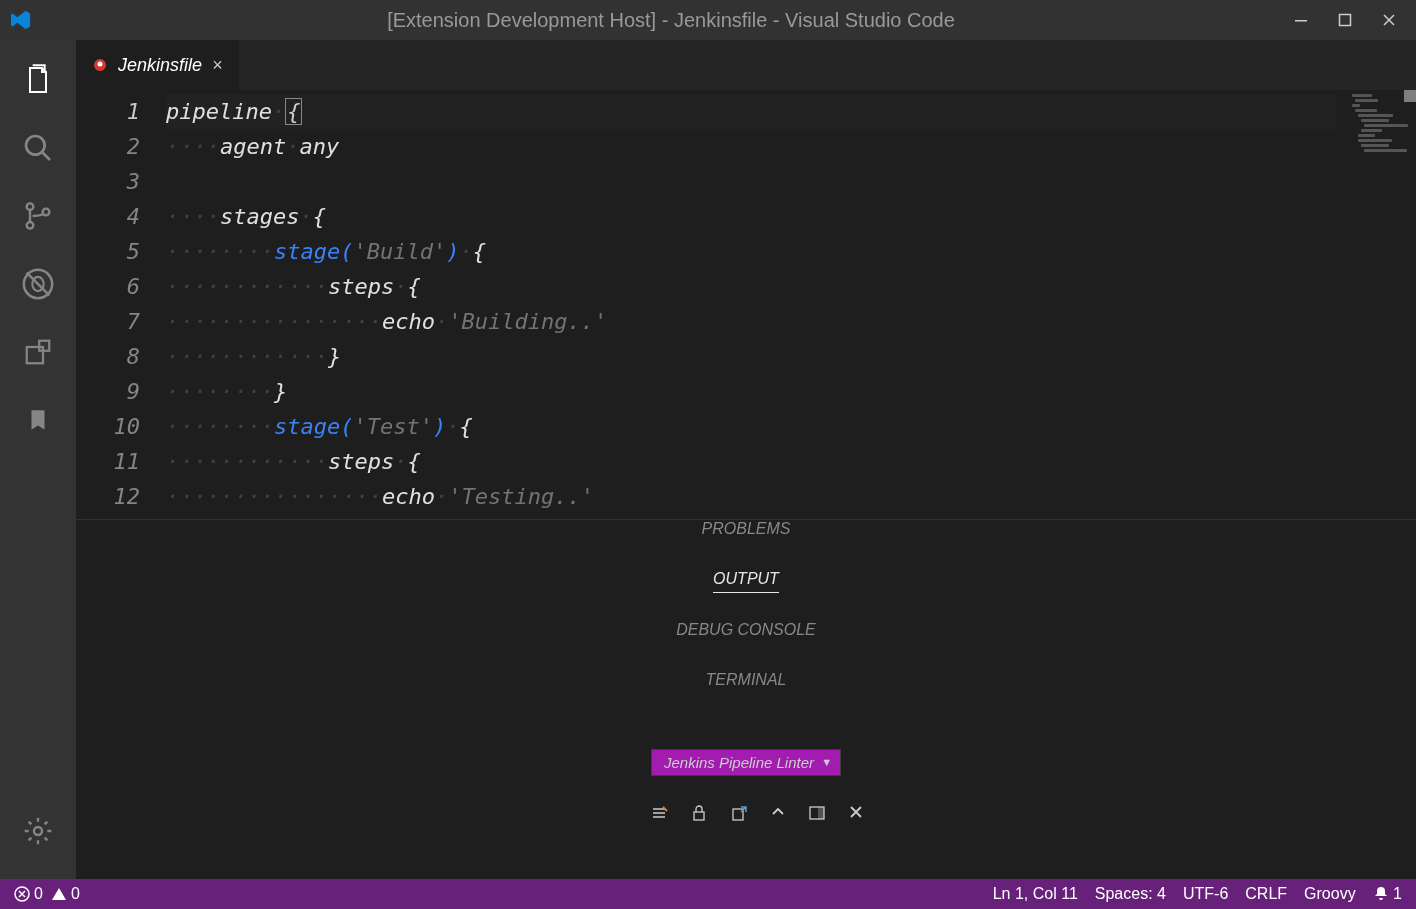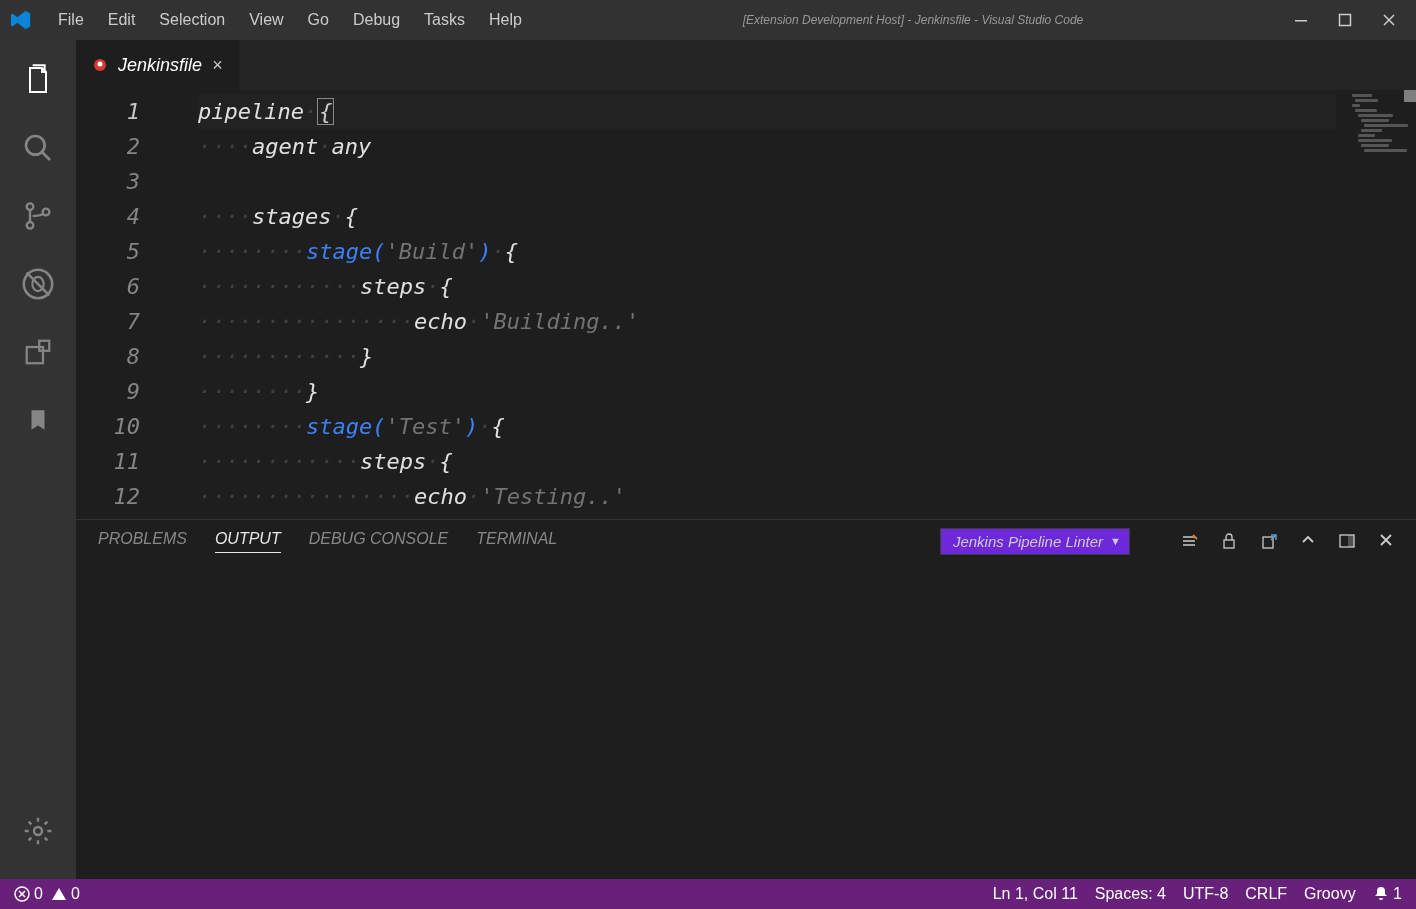--- a/index.html
+++ b/index.html
@@ -17,21 +17,21 @@
   height: 40px;
   background: #323233;
   display: flex;
   align-items: center;
   padding: 0 10px;
   font-size: 16px;
 }
 .title-bar .logo { width: 24px; height: 24px; margin-right: 14px; display:flex; align-items:center; }
 .menu-items { display: flex; gap: 4px; }
 .menu-items span { padding: 4px 10px; cursor: pointer; color: #cccccc; }
-.title-text { flex: 1; text-align: center; color: #999; font-size: 12px; font-style: italic; }
+.title-text { flex: 1; text-align: center; color: #999; font-size: 20px; }
 .window-controls { display: flex; gap: 30px; padding-right: 10px; }
 .window-controls span { cursor: pointer; color: #ccc; font-size: 16px; }
 
 .main-area {
   flex: 1;
   display: flex;
   min-height: 0;
 }
 .activity-bar {
   width: 76px;
@@ -104,21 +104,21 @@
 .gutter .ln.active { color: #c6c6c6; }
 .code-lines {
   flex: 1;
   font-family: Consolas, monospace;
   font-size: 22px;
   line-height: 35px;
   padding-top: 4px;
   white-space: pre;
   position: relative;
 }
-.code-line { height: 35px; position: relative; margin-left: 32px; }
+.code-line { height: 35px; position: relative; }
 .code-line.active { background: rgba(255,255,255,0.02); }
 .ws { color: #404040; }
 .ig { display:inline-block; border-left: 1px solid #404040; }
 .kw { color: #e0e0e0; }
 .method { color: #3b82f6; }
 .str { color: #737373; }
 .brace { color: #e0e0e0; }
 .cursor-box { border: 1px solid #888; padding: 0 1px; }
 .minimap {
   width: 80px;
@@ -137,26 +137,27 @@
   display: flex;
   flex-direction: column;
 }
 .panel-tabs {
   height: 42px;
   display: flex;
   align-items: center;
   padding: 0 22px;
   gap: 28px;
   font-size: 16px;
+  flex-direction: column;
 }
 .panel-tabs .ptab { color: #888; cursor: pointer; padding-bottom: 4px; }
 .panel-tabs .ptab.active { color: #e7e7e7; border-bottom: 1px solid #e7e7e7; }
 .panel-tabs .pspacer { flex:1; }
 .panel-dropdown {
-  background: #6d28d9;
+  background: #a21caf;
   border: 1px solid #3c3c3c;
   padding: 4px 26px 4px 12px;
   color: #ccc;
   font-size: 15px;
   position: relative;
   cursor: pointer;
 }
 .panel-dropdown::after { content: "▼"; position:absolute; right:8px; top:6px; font-size:11px; color:#ccc; }
 .panel-icons { display:flex; gap:22px; color:#ccc; margin-left: 22px; }
 .panel-icons span { cursor:pointer; }
@@ -181,30 +182,20 @@
 </style>
 </head>
 <body>
 
 <div class="title-bar">
   <span class="logo">
     <svg width="22" height="22" viewBox="0 0 24 24">
         <path fill="#0a84d6" d="M17 2l5 3v14l-5 3-9-7-5 4-2-1V6l2-1 5 4 9-7z"></path>
       </svg>
   </span>
-  <div class="menu-items">
-    <span>File</span>
-    <span>Edit</span>
-    <span>Selection</span>
-    <span>View</span>
-    <span>Go</span>
-    <span>Debug</span>
-    <span>Tasks</span>
-    <span>Help</span>
-  </div>
   <div class="title-text">[Extension Development Host] - Jenkinsfile - Visual Studio Code</div>
   <div class="window-controls">
     <span>
       <svg width="14" height="14" viewBox="0 0 14 14">
           <rect x="1" y="7" width="12" height="1.5" fill="#ccc"></rect>
         </svg>
     </span>
     <span>
       <svg width="14" height="14" viewBox="0 0 14 14">
           <rect x="1.5" y="1.5" width="11" height="11" fill="none" stroke="#ccc" stroke-width="1.5"></rect>
@@ -380,21 +371,21 @@
       <svg width="16" height="16" viewBox="0 0 16 16">
           <path d="M8 2l7 12H1z" fill="#fff"></path>
         </svg>
       <span>0</span>
     </div>
   </div>
   <div class="status-spacer"></div>
   <div class="status-right">
     <span class="sitem">Ln 1, Col 11</span>
     <span class="sitem">Spaces: 4</span>
-    <span class="sitem">UTF-8</span>
+    <span class="sitem">UTF-6</span>
     <span class="sitem">CRLF</span>
     <span class="sitem">Groovy</span>
     <span class="sitem">
       <svg width="16" height="16" viewBox="0 0 16 16" style="display:inline;vertical-align:-2px">
           <path d="M8 2a4 4 0 014 4v3l2 2H2l2-2V6a4 4 0 014-4zM6 13a2 2 0 004 0" fill="#fff"></path>
         </svg>
       <span>1</span>
     </span>
   </div>
 </div>

